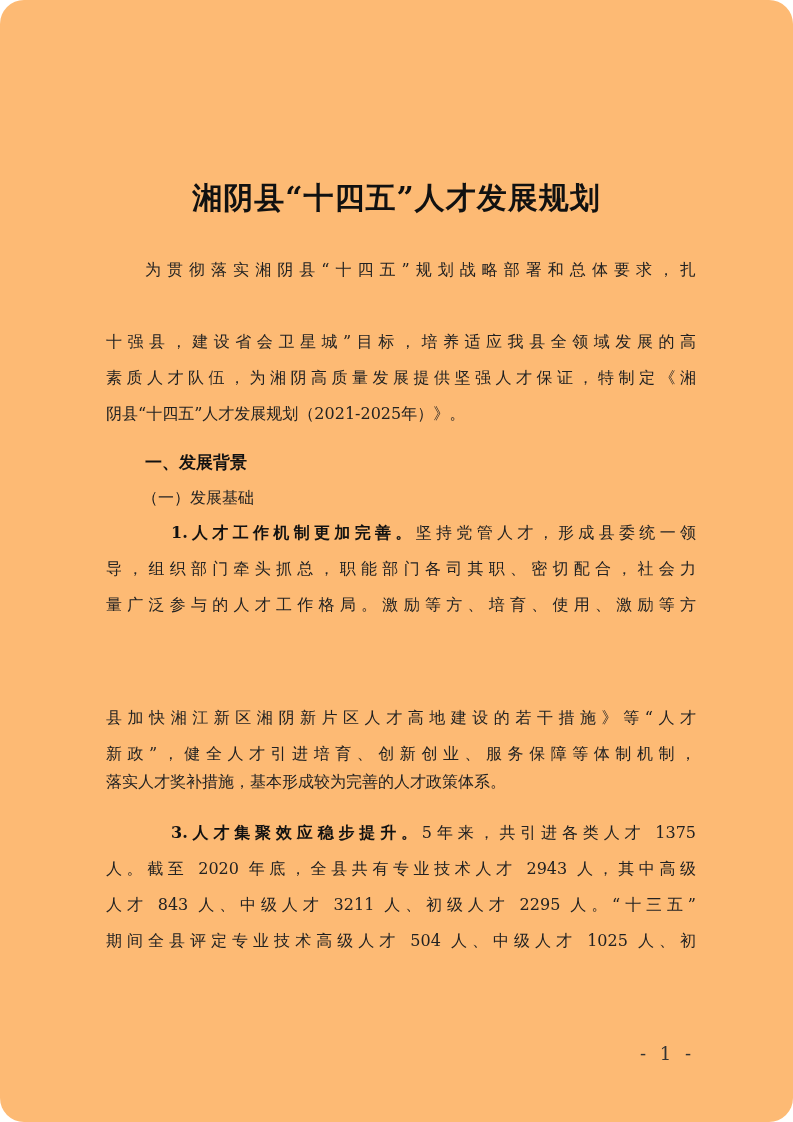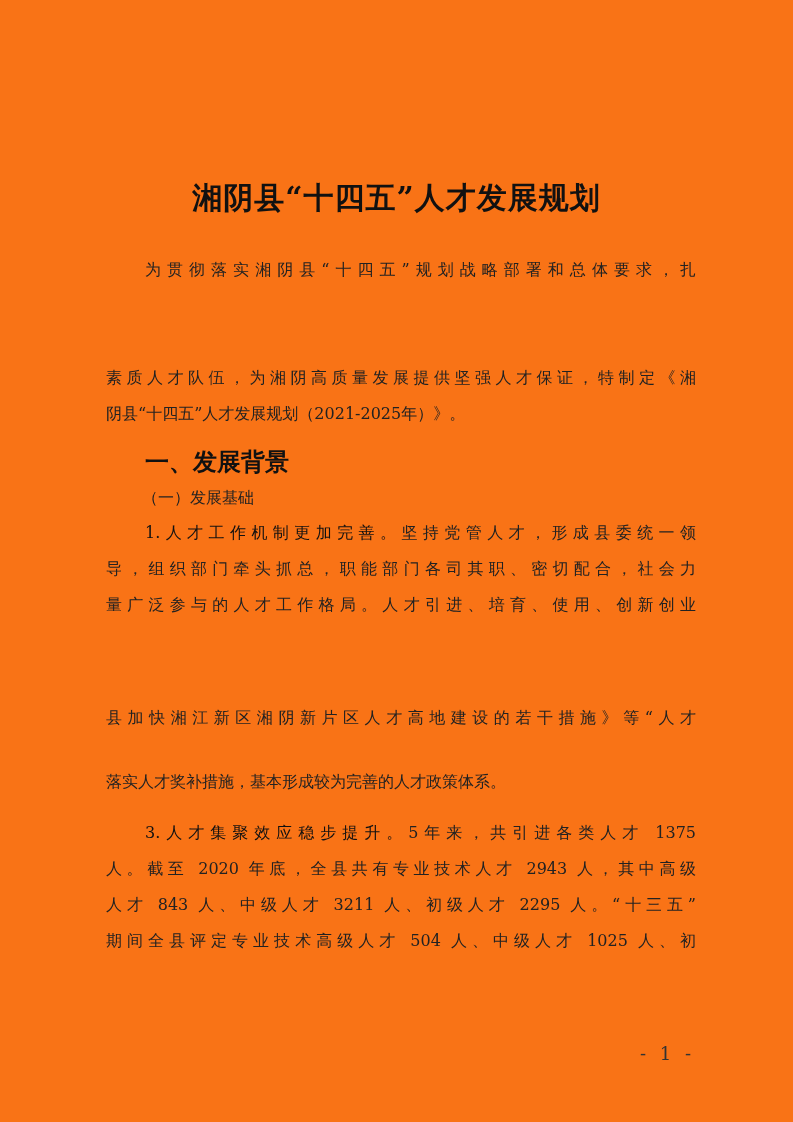--- a/index.html
+++ b/index.html
@@ -1,55 +1,57 @@
 <!DOCTYPE html>
 <html><head>
   <meta charset="utf-8">
   <style>
     html, body { margin: 0; padding: 0; background: #ffffff; }
     body { width: 793px; height: 1122px; position: relative; overflow: hidden; color: #1a1a1a; }
-    .page { position: absolute; left: 0; top: 0; width: 793px; height: 1122px; background: #f97316; }
+    .page { position: absolute; left: 0; top: 0; width: 793px; height: 1122px; background: #fdba74; border-radius: 24px; }
     .title {
       position: absolute; left: 0; width: 793px; top: 178px; text-align: center;
       font-family: "DejaVu Serif", serif; font-weight: bold; font-size: 30px; letter-spacing: 1px;
       color: #111;
     }
     .line {
       position: absolute; left: 106px; width: 590px;
       font-family: "DejaVu Serif", serif; font-size: 16px; line-height: 24px;
       white-space: nowrap; text-align: justify; text-align-last: justify; color: #222;
     }
     .line.last { text-align-last: left; }
     .line.indent { left: 145px; width: 551px; }
-    .line.h1 { font-family: "DejaVu Sans", sans-serif; font-weight: bold; font-size: 24px; text-align-last: left; color: #111; }
+    .line.h1 { font-family: "DejaVu Sans", sans-serif; font-weight: bold; font-size: 17px; text-align-last: left; color: #111; }
     .line.h2 { text-align-last: left; left: 142px; }
-    .bold { font-weight: normal; color: #111; }
+    .bold { font-weight: bold; color: #111; margin-left: 26px; }
     .pagenum {
       position: absolute; left: 640px; top: 1043px; font-family: "DejaVu Serif", serif; font-size: 18px; color: #333;
       letter-spacing: 4px;
     }
   </style>
 </head>
 <body>
 
 <div class="page">
   <div class="title">湘阴县“十四五”人才发展规划</div>
 
   <div class="line indent" style="top:258px">为贯彻落实湘阴县“十四五”规划战略部署和总体要求，扎</div>
+  <div class="line" style="top:330px">十强县，建设省会卫星城”目标，培养适应我县全领域发展的高</div>
   <div class="line" style="top:366px">素质人才队伍，为湘阴高质量发展提供坚强人才保证，特制定《湘</div>
   <div class="line last" style="top:402px">阴县“十四五”人才发展规划（2021-2025年）》。</div>
 
   <div class="line h1" style="top:450px; left:145px;">一、发展背景</div>
   <div class="line h2" style="top:486px;">（一）发展基础</div>
 
   <div class="line indent" style="top:521px"><span class="bold">1.人才工作机制更加完善。</span><span>坚持党管人才，形成县委统一领</span></div>
   <div class="line" style="top:557px">导，组织部门牵头抓总，职能部门各司其职、密切配合，社会力</div>
-  <div class="line" style="top:593px">量广泛参与的人才工作格局。人才引进、培育、使用、创新创业</div>
+  <div class="line" style="top:593px">量广泛参与的人才工作格局。激励等方、培育、使用、激励等方</div>
 
   <div class="line" style="top:706px">县加快湘江新区湘阴新片区人才高地建设的若干措施》等“人才</div>
+  <div class="line" style="top:742px">新政”，健全人才引进培育、创新创业、服务保障等体制机制，</div>
   <div class="line last" style="top:770px">落实人才奖补措施，基本形成较为完善的人才政策体系。</div>
 
   <div class="line indent" style="top:821px"><span class="bold">3.人才集聚效应稳步提升。</span><span>5年来，共引进各类人才 1375</span></div>
   <div class="line" style="top:857px">人。截至 2020 年底，全县共有专业技术人才 2943 人，其中高级</div>
   <div class="line" style="top:893px">人才 843 人、中级人才 3211 人、初级人才 2295 人。“十三五”</div>
   <div class="line" style="top:929px">期间全县评定专业技术高级人才 504 人、中级人才 1025 人、初</div>
 
   <div class="pagenum">- 1 -</div>
 </div>
 

